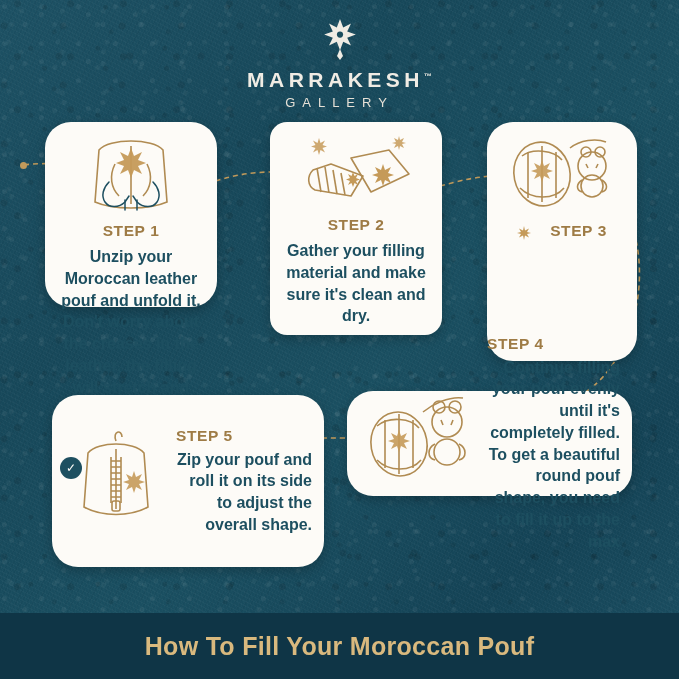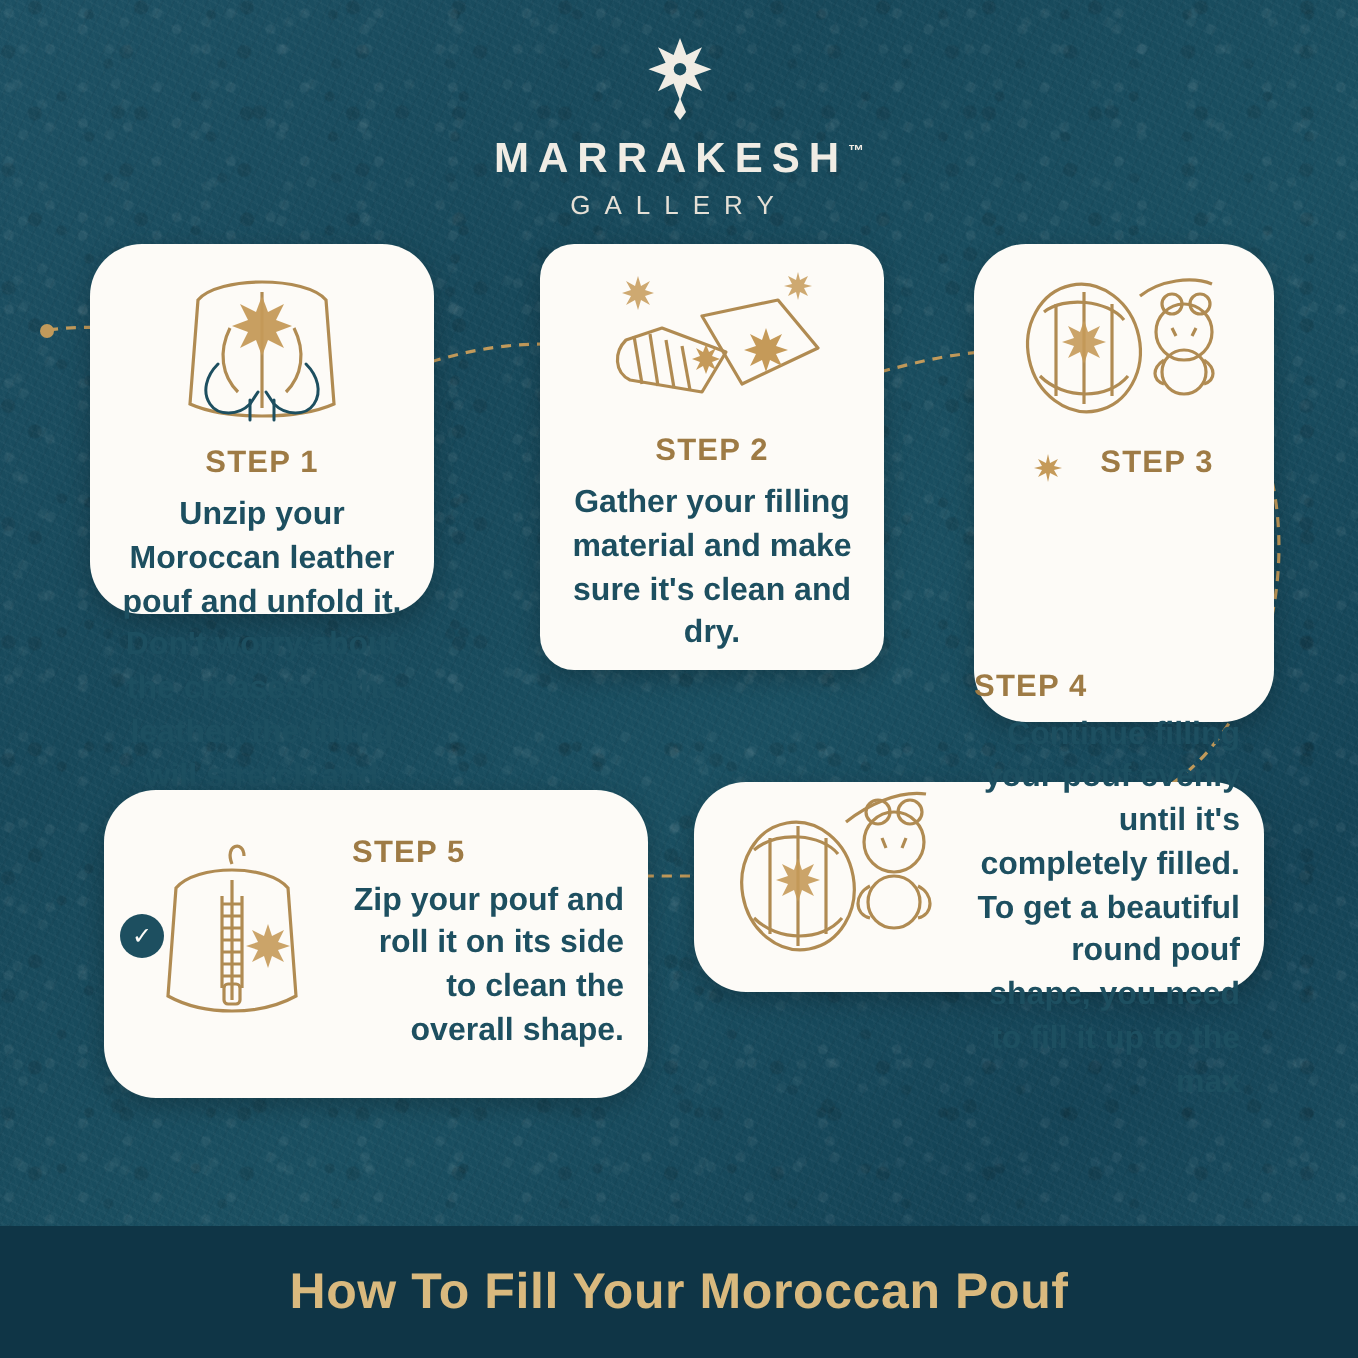--- a/index.html
+++ b/index.html
@@ -114,21 +114,21 @@
     color: #1d4f60;
     font-weight: bold;
     margin: 0;
     padding: 0 4px;
   }
 
   #card1 { left: 45px;  top: 122px; width: 172px; height: 185px; }
   #card2 { left: 270px; top: 122px; width: 172px; height: 213px; border-radius: 17px; }
   #card3 { left: 487px; top: 122px; width: 150px; height: 239px; }
   #card4 { left: 347px; top: 371px; width: 285px; height: 105px; margin-top: 20px; }
-  #card5 { left: 52px;  top: 395px; width: 272px; height: 154px; }
+  #card5 { left: 52px;  top: 395px; width: 272px; height: 172px; }
 
   .row-card {
     display: flex;
     align-items: center;
     text-align: left;
     padding: 10px 12px;
   }
   .row-card .illus {
     flex: 0 0 auto;
     margin: 0;
@@ -351,21 +351,21 @@
           <path d="M47 34 L57 34 M47 40 L57 40 M47 46 L57 46 M47 52 L57 52 M47 58 L57 58 M47 64 L57 64 M47 70 L57 70"></path>
           <rect x="48" y="74" width="8" height="10" rx="2"></rect>
         </g>
         <g fill="#c59a59">
           <path d="M70 44 L72 50 L78 47 L75 53 L81 55 L75 57 L78 63 L72 60 L70 66 L68 60 L62 63 L65 57 L59 55 L65 53 L62 47 L68 50 Z" opacity="0.9"></path>
         </g>
       </svg>
     </span>
     <div class="txt">
       <div class="step-title">STEP 5</div>
-      <p class="step-body">Zip your pouf and roll it on its side to clean the overall shape.</p>
+      <p class="step-body">Zip your pouf and roll it on its side to adjust the overall shape.</p>
     </div>
   </div>
 
   <div class="check-badge">✓</div>
 
   <div class="footer">
     <div class="footer-title">How To Fill Your Moroccan Pouf</div>
   </div>
 </div>
 

